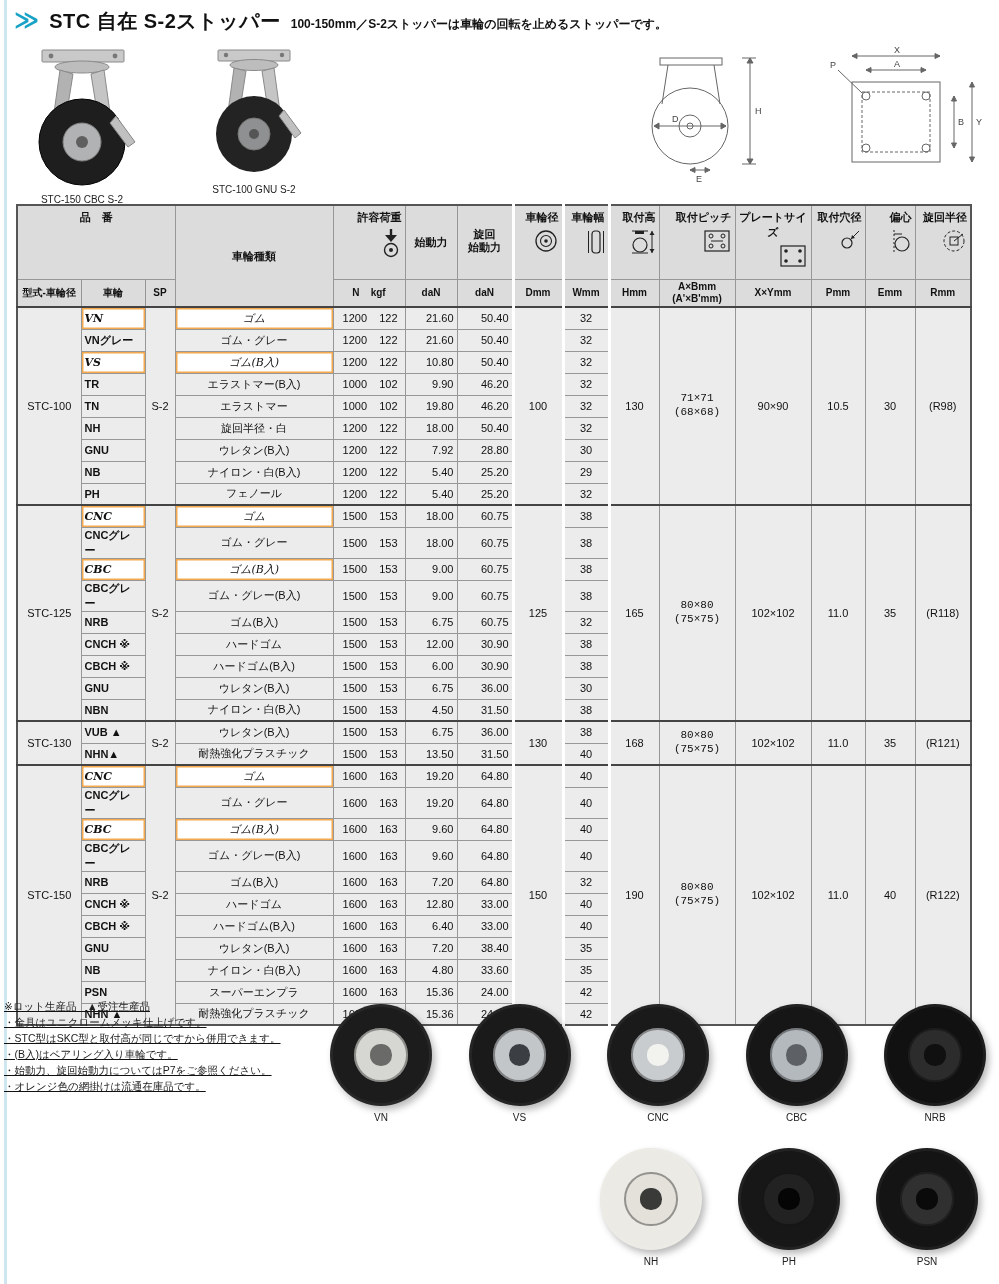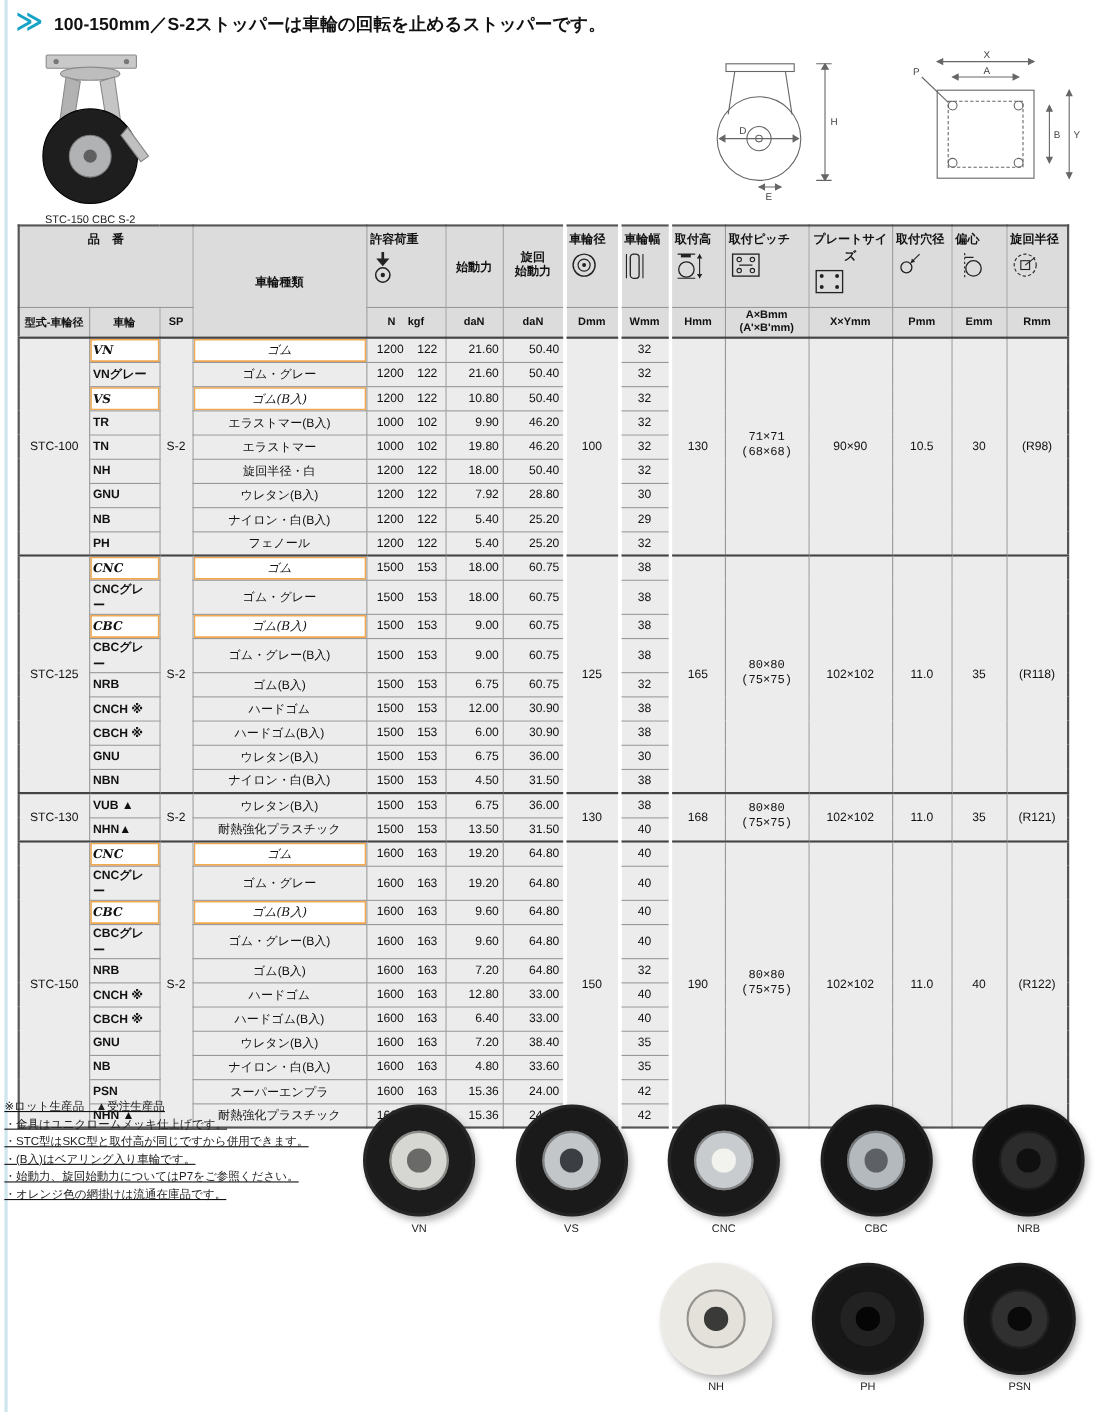--- a/index.html
+++ b/index.html
@@ -5,40 +5,40 @@
   *{box-sizing:border-box;}
   html,body{margin:0;padding:0;background:#fff;}
   .page{position:relative;width:999px;height:1284px;background:#fff;overflow:hidden;
         font-family:"Liberation Sans","DejaVu Sans",sans-serif;color:#111;}
   .edge{position:absolute;left:4px;top:0;width:3px;height:100%;background:#cfe6ef;}
 
   
   .titlebar{position:absolute;top:8px;left:14px;display:flex;align-items:baseline;gap:10px;white-space:nowrap;}
   .chev{color:#17a2c6;font-size:24px;font-weight:bold;line-height:1;}
   .title{font-size:20px;font-weight:bold;letter-spacing:.5px;}
-  .subtitle{font-size:16px;font-weight:bold;}
+  .subtitle{font-size:12px;font-weight:bold;}
 
   
   .photos{position:absolute;top:46px;left:18px;display:flex;gap:52px;}
   .photo{margin:0;text-align:center;}
   .photo figcaption{font-size:10px;margin-top:2px;color:#222;}
   .diagrams{position:absolute;top:44px;left:630px;display:flex;gap:14px;}
   .diagrams svg{background:#fff;}
   .dtext{font-size:9px;fill:#444;font-family:"Liberation Sans",sans-serif;}
 
   
   .tablewrap{position:absolute;top:204px;left:16px;}
   table.spec{border-collapse:collapse;table-layout:fixed;border:2px solid #555;}
   .spec th,.spec td{border:1px solid #979797;font-size:11px;color:#111;padding:0 3px;overflow:hidden;}
   .spec thead th{background:#dcdcdc;font-weight:bold;}
   .spec thead tr.h1 th{height:74px;vertical-align:top;padding-top:4px;}
   .spec thead tr.h1 th.vmid{vertical-align:middle;padding-top:0;}
   .spec thead tr.h2 th{height:28px;font-size:10px;vertical-align:middle;text-align:center;}
   .spec thead{border-bottom:2px solid #444;}
-  .hcell{display:flex;flex-direction:column;align-items:flex-start;gap:3px;}
+  .hcell{display:flex;flex-direction:column;align-items:flex-end;gap:3px;}
   .hsmall{font-size:9px;}
   .spec td{height:22px;background:#ececec;}
   .c{text-align:center;}
   .b{font-weight:normal;}
   .wcode{text-align:left;font-weight:bold;padding-left:5px;}
   .num{text-align:right;padding-right:9px;}
   td.load span{display:inline-block;width:47%;text-align:right;}
   .pre{white-space:pre-line;line-height:1.25;font-family:Liberation Mono, monospace;}
   .pitchu{font-size:9px;white-space:pre-line;line-height:1.2;margin-top:44px;}
   .gapL{border-left:3px solid #fff !important;}
@@ -62,39 +62,55 @@
   .wlabel{font-size:10px;margin-top:6px;color:#222;}
 </style>
 </head>
 <body>
 
 <div class="page">
   <div class="edge"></div>
 
   <div class="titlebar">
     <span class="chev">≫</span>
+    <span class="title">STC 自在 S-2ストッパー</span>
     <span class="subtitle">100-150mm／S-2ストッパーは車輪の回転を止めるストッパーです。</span>
   </div>
 
   <div class="photos">
     <figure class="photo">
       <svg width="128" height="142" viewBox="0 0 128 142">
         <rect x="24" y="4" width="82" height="12" rx="1" fill="#c9c9c9" stroke="#8a8a8a"></rect>
         <circle cx="33" cy="10" r="2.4" fill="#777"></circle>
           <circle cx="97" cy="10" r="2.4" fill="#777"></circle>
         <ellipse cx="64" cy="21" rx="27" ry="6" fill="#bdbdbd" stroke="#8a8a8a"></ellipse>
         <path d="M42 24 L35 74 L47 78 L55 28 Z" fill="#b2b2b2" stroke="#8a8a8a"></path>
         <path d="M86 24 L93 74 L81 78 L73 28 Z" fill="#c5c5c5" stroke="#8a8a8a"></path>
         <circle cx="64" cy="96" r="43" fill="#1e1e1e"></circle>
         <circle cx="64" cy="96" r="43" fill="none" stroke="#000"></circle>
         <circle cx="64" cy="96" r="19" fill="#b0b2b4" stroke="#808080"></circle>
         <circle cx="64" cy="96" r="6" fill="#5f5f5f"></circle>
         <path d="M98 70 L117 96 L110 101 L92 77 Z" fill="#c0c0c0" stroke="#858585"></path>
       </svg>
       <figcaption>STC-150 CBC S-2</figcaption>
+    </figure>
+    <figure class="photo">
+      <svg width="112" height="132" viewBox="0 0 112 132">
+        <rect x="20" y="4" width="72" height="11" rx="1" fill="#c9c9c9" stroke="#8a8a8a"></rect>
+        <circle cx="28" cy="9" r="2.2" fill="#777"></circle>
+          <circle cx="84" cy="9" r="2.2" fill="#777"></circle>
+        <ellipse cx="56" cy="19" rx="24" ry="5.5" fill="#bdbdbd" stroke="#8a8a8a"></ellipse>
+        <path d="M36 22 L30 66 L41 70 L48 25 Z" fill="#b2b2b2" stroke="#8a8a8a"></path>
+        <path d="M76 22 L82 66 L71 70 L64 25 Z" fill="#c5c5c5" stroke="#8a8a8a"></path>
+        <circle cx="56" cy="88" r="38" fill="#232323"></circle>
+        <circle cx="56" cy="88" r="16" fill="#8e9092" stroke="#777"></circle>
+        <circle cx="56" cy="88" r="5" fill="#555"></circle>
+        <path d="M86 64 L103 87 L97 92 L81 70 Z" fill="#c0c0c0" stroke="#858585"></path>
+      </svg>
+      <figcaption>STC-100 GNU S-2</figcaption>
     </figure>
   </div>
 
   <div class="diagrams">
     <svg width="168" height="142" viewBox="0 0 168 142">
       <g stroke="#666" fill="none" stroke-width="1">
         <rect x="30" y="14" width="62" height="7"></rect>
         <line x1="38" y1="21" x2="32" y2="60"></line>
         <line x1="84" y1="21" x2="90" y2="60"></line>
         <circle cx="60" cy="82" r="38"></circle>

